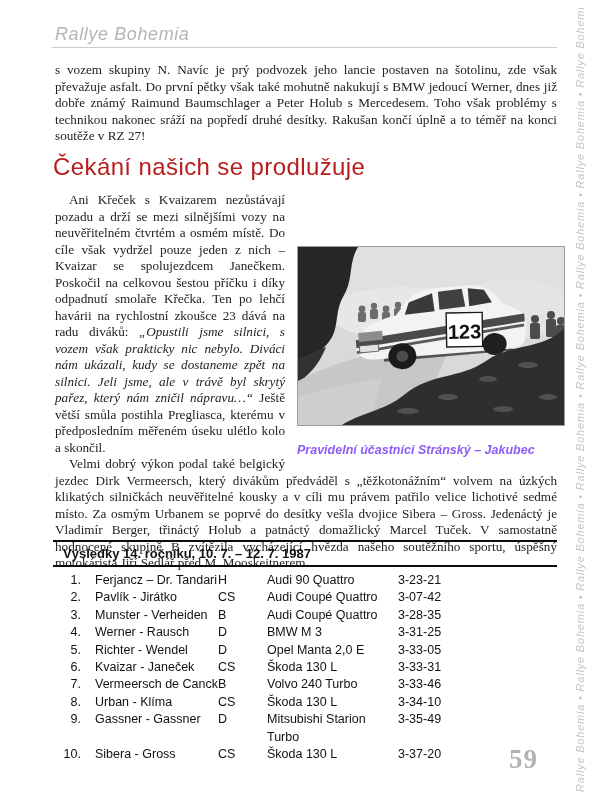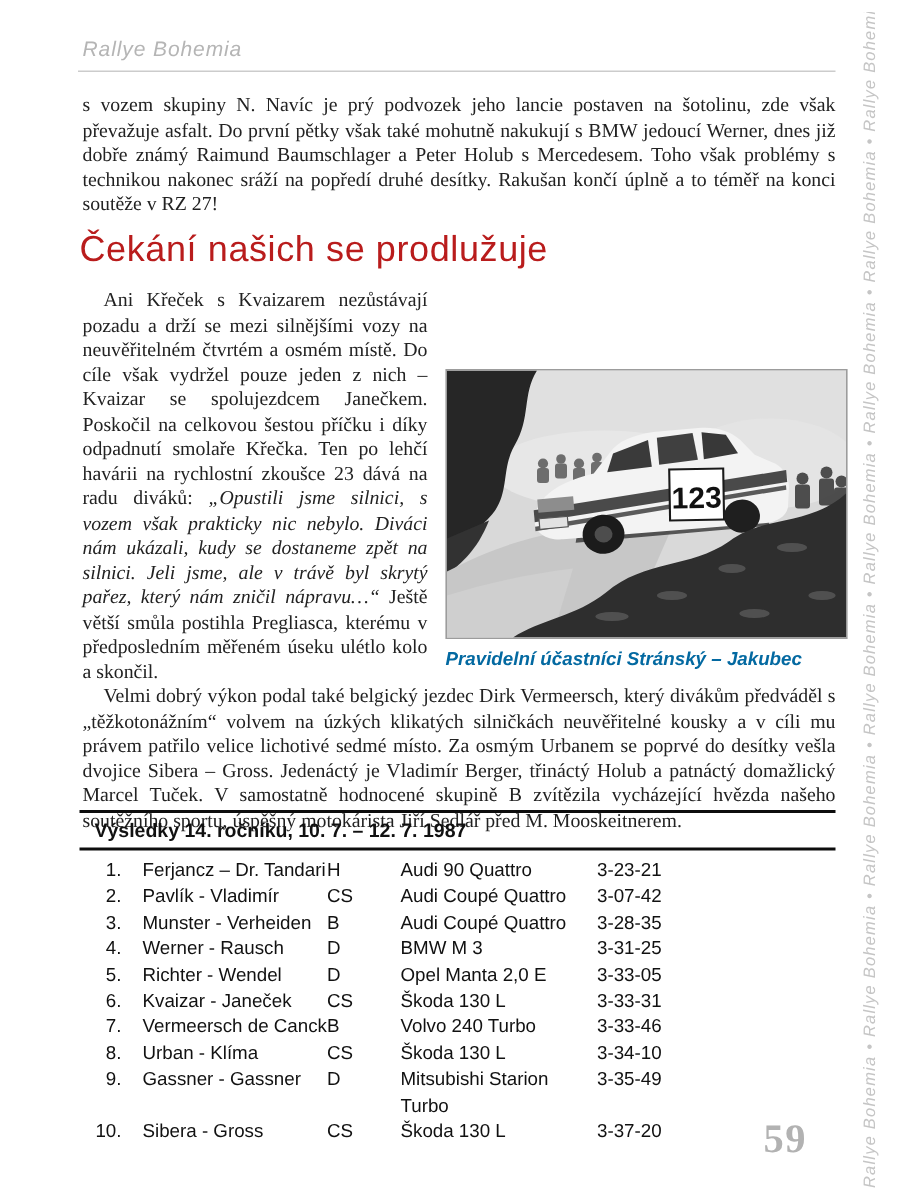--- a/index.html
+++ b/index.html
@@ -5,21 +5,21 @@
   html,body{margin:0;padding:0;background:#888;}
   .page{
     position:relative;width:604px;height:800px;background:#ffffff;
     margin:0 auto;overflow:hidden;
     font-family:"Liberation Serif", serif;color:#1e1e1e;
   }
   
   .runhead{
     position:absolute;left:55px;top:24px;width:502px;
     font-family:"Liberation Sans", sans-serif;font-style:italic;
-    font-size:14px;letter-spacing:.6px;color:#b5b5b5;
+    font-size:18px;letter-spacing:.6px;color:#b5b5b5;
   }
   .runhead-rule{position:absolute;left:52px;top:47px;width:505px;height:1px;background:#cccccc;}
 
   
   .intro{
     position:absolute;left:55px;top:62px;width:502px;
     font-size:13.2px;line-height:16.5px;text-align:justify;color:#222;
   }
   .section-heading{
     position:absolute;left:53px;top:153px;
@@ -34,23 +34,23 @@
   .quote{font-style:italic;}
 
   
   .figure{
     float:right;width:266px;margin:54px -6px 8px 12px;
   }
   .photo{
     display:block;width:266px;height:178px;border:1px solid #9c9c9c;background:#d9d9d9;
   }
   .caption{
-    margin-top:5px;
+    margin-top:16px;
     font-family:"Liberation Sans", sans-serif;font-style:italic;font-weight:bold;
-    font-size:12.5px;color:#0369a1;text-align:left;text-indent:0;
+    font-size:12.5px;color:#8b5cf6;text-align:left;text-indent:0;
   }
 
   
   .results{
     position:absolute;left:53px;top:540px;width:504px;
     font-family:"Liberation Sans", sans-serif;color:#111;
   }
   .results-title{
     border-top:2px solid #0d0d0d;border-bottom:2px solid #0d0d0d;
     padding:4px 0 4px 10px;font-size:13px;font-weight:bold;
@@ -177,21 +177,21 @@
 
     <div class="trow">
         <span class="c-rank">1.</span>
         <span class="c-crew">Ferjancz – Dr. Tandari</span>
         <span class="c-country">H</span>
         <span class="c-car">Audi 90 Quattro</span>
         <span class="c-time">3-23-21</span>
       </div>
         <div class="trow">
         <span class="c-rank">2.</span>
-        <span class="c-crew">Pavlík - Vladimír</span>
+        <span class="c-crew">Pavlík - Jirátko</span>
         <span class="c-country">CS</span>
         <span class="c-car">Audi Coupé Quattro</span>
         <span class="c-time">3-07-42</span>
       </div>
         <div class="trow">
         <span class="c-rank">3.</span>
         <span class="c-crew">Munster - Verheiden</span>
         <span class="c-country">B</span>
         <span class="c-car">Audi Coupé Quattro</span>
         <span class="c-time">3-28-35</span>

